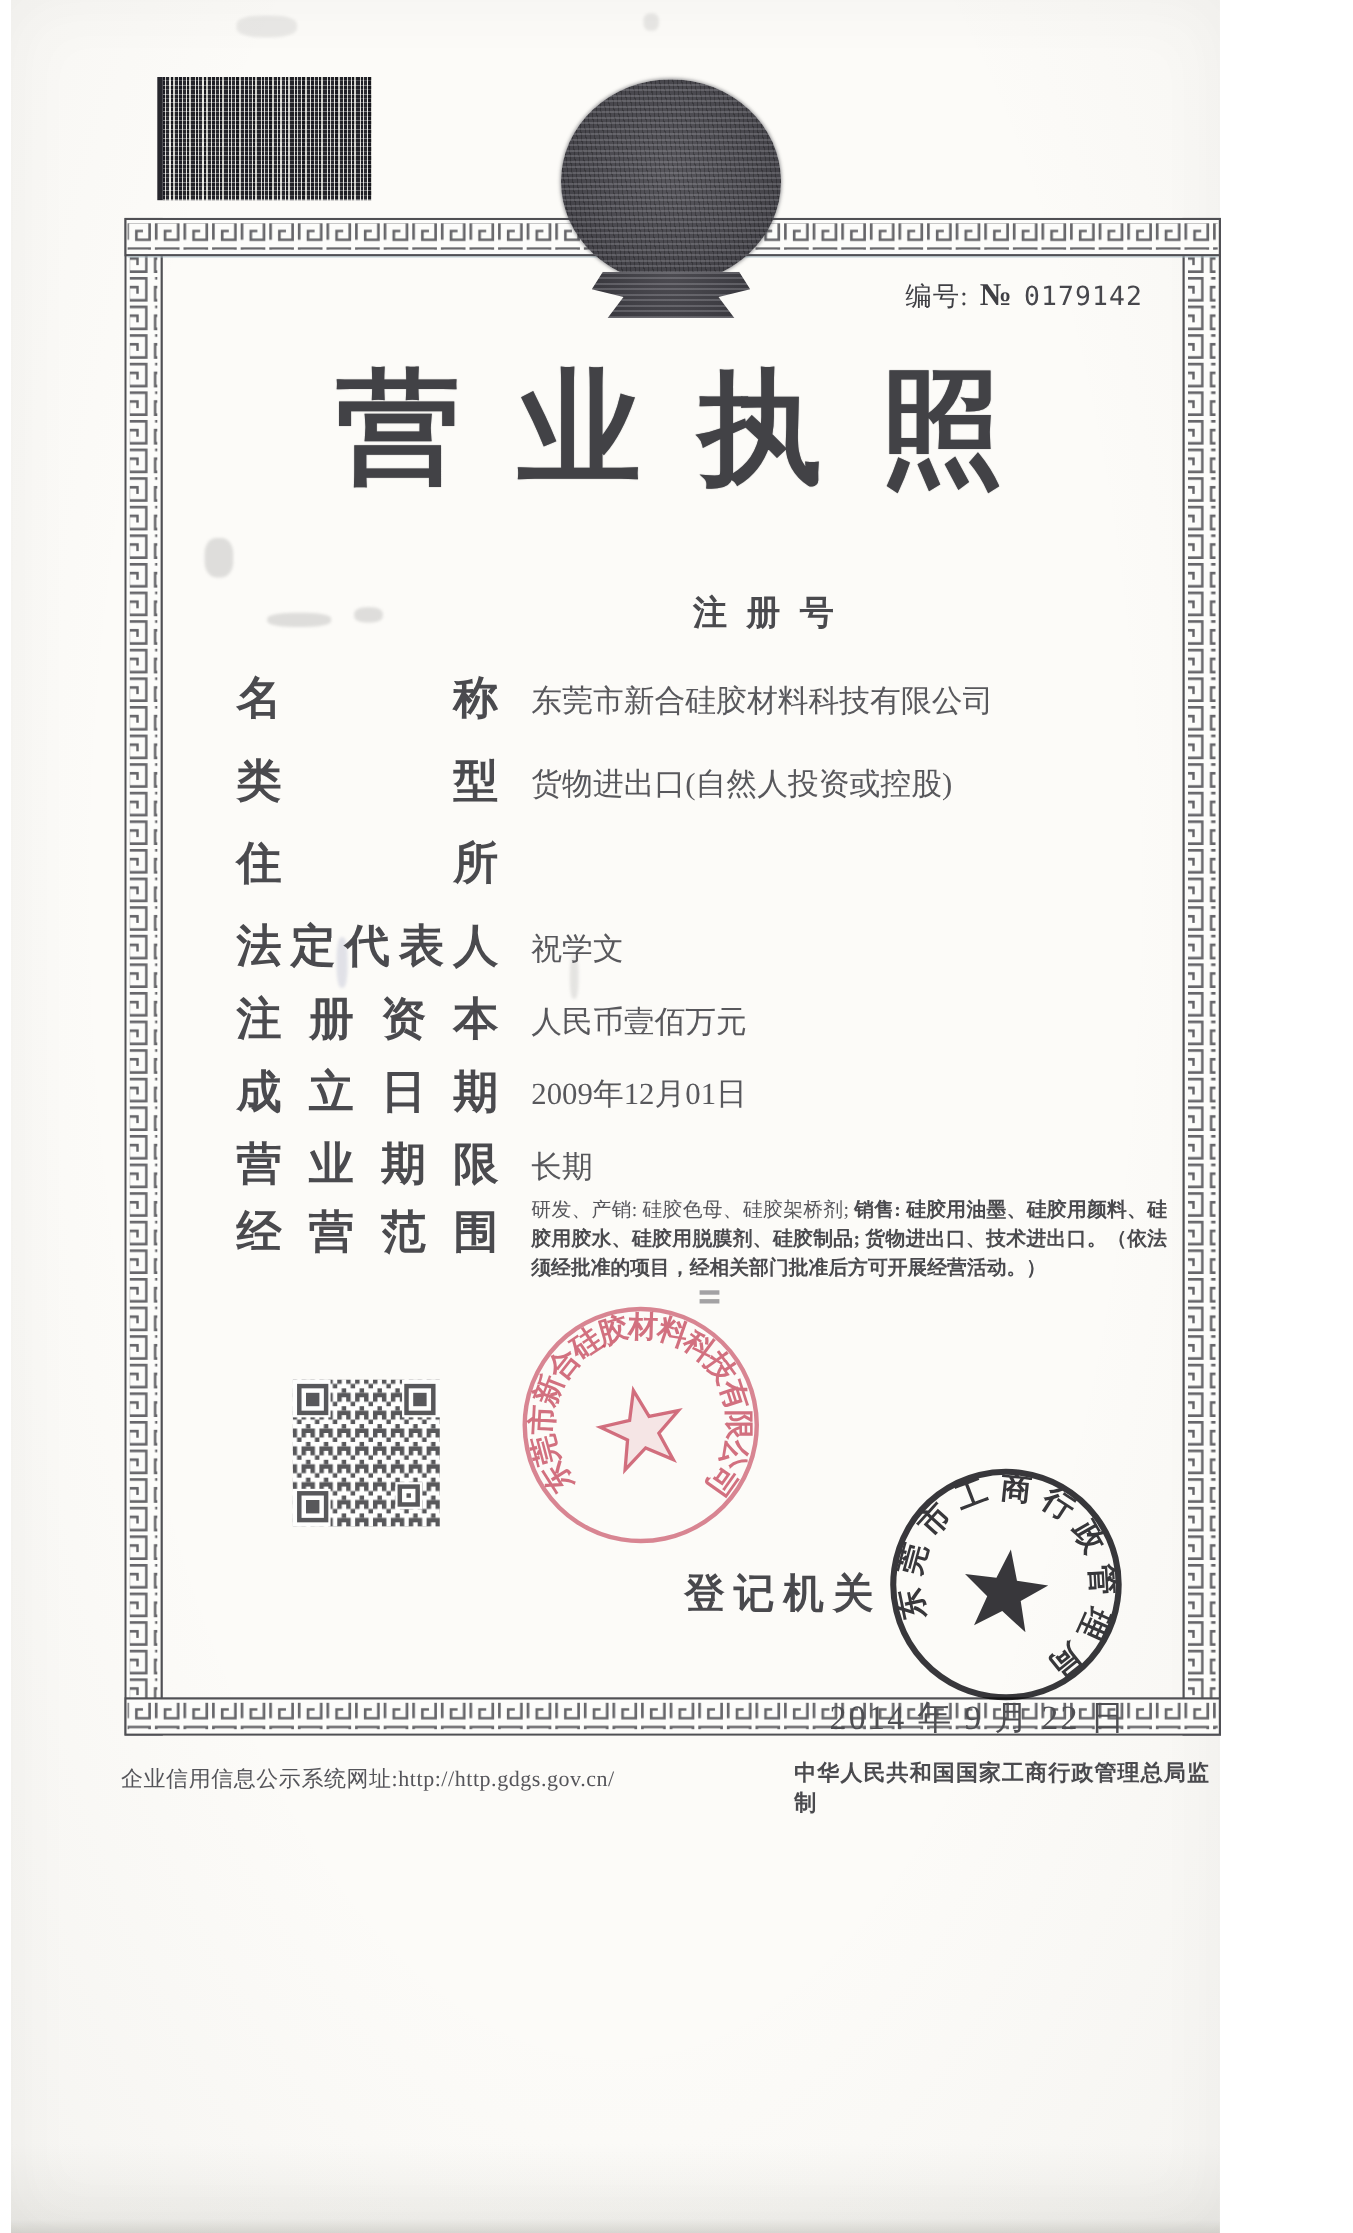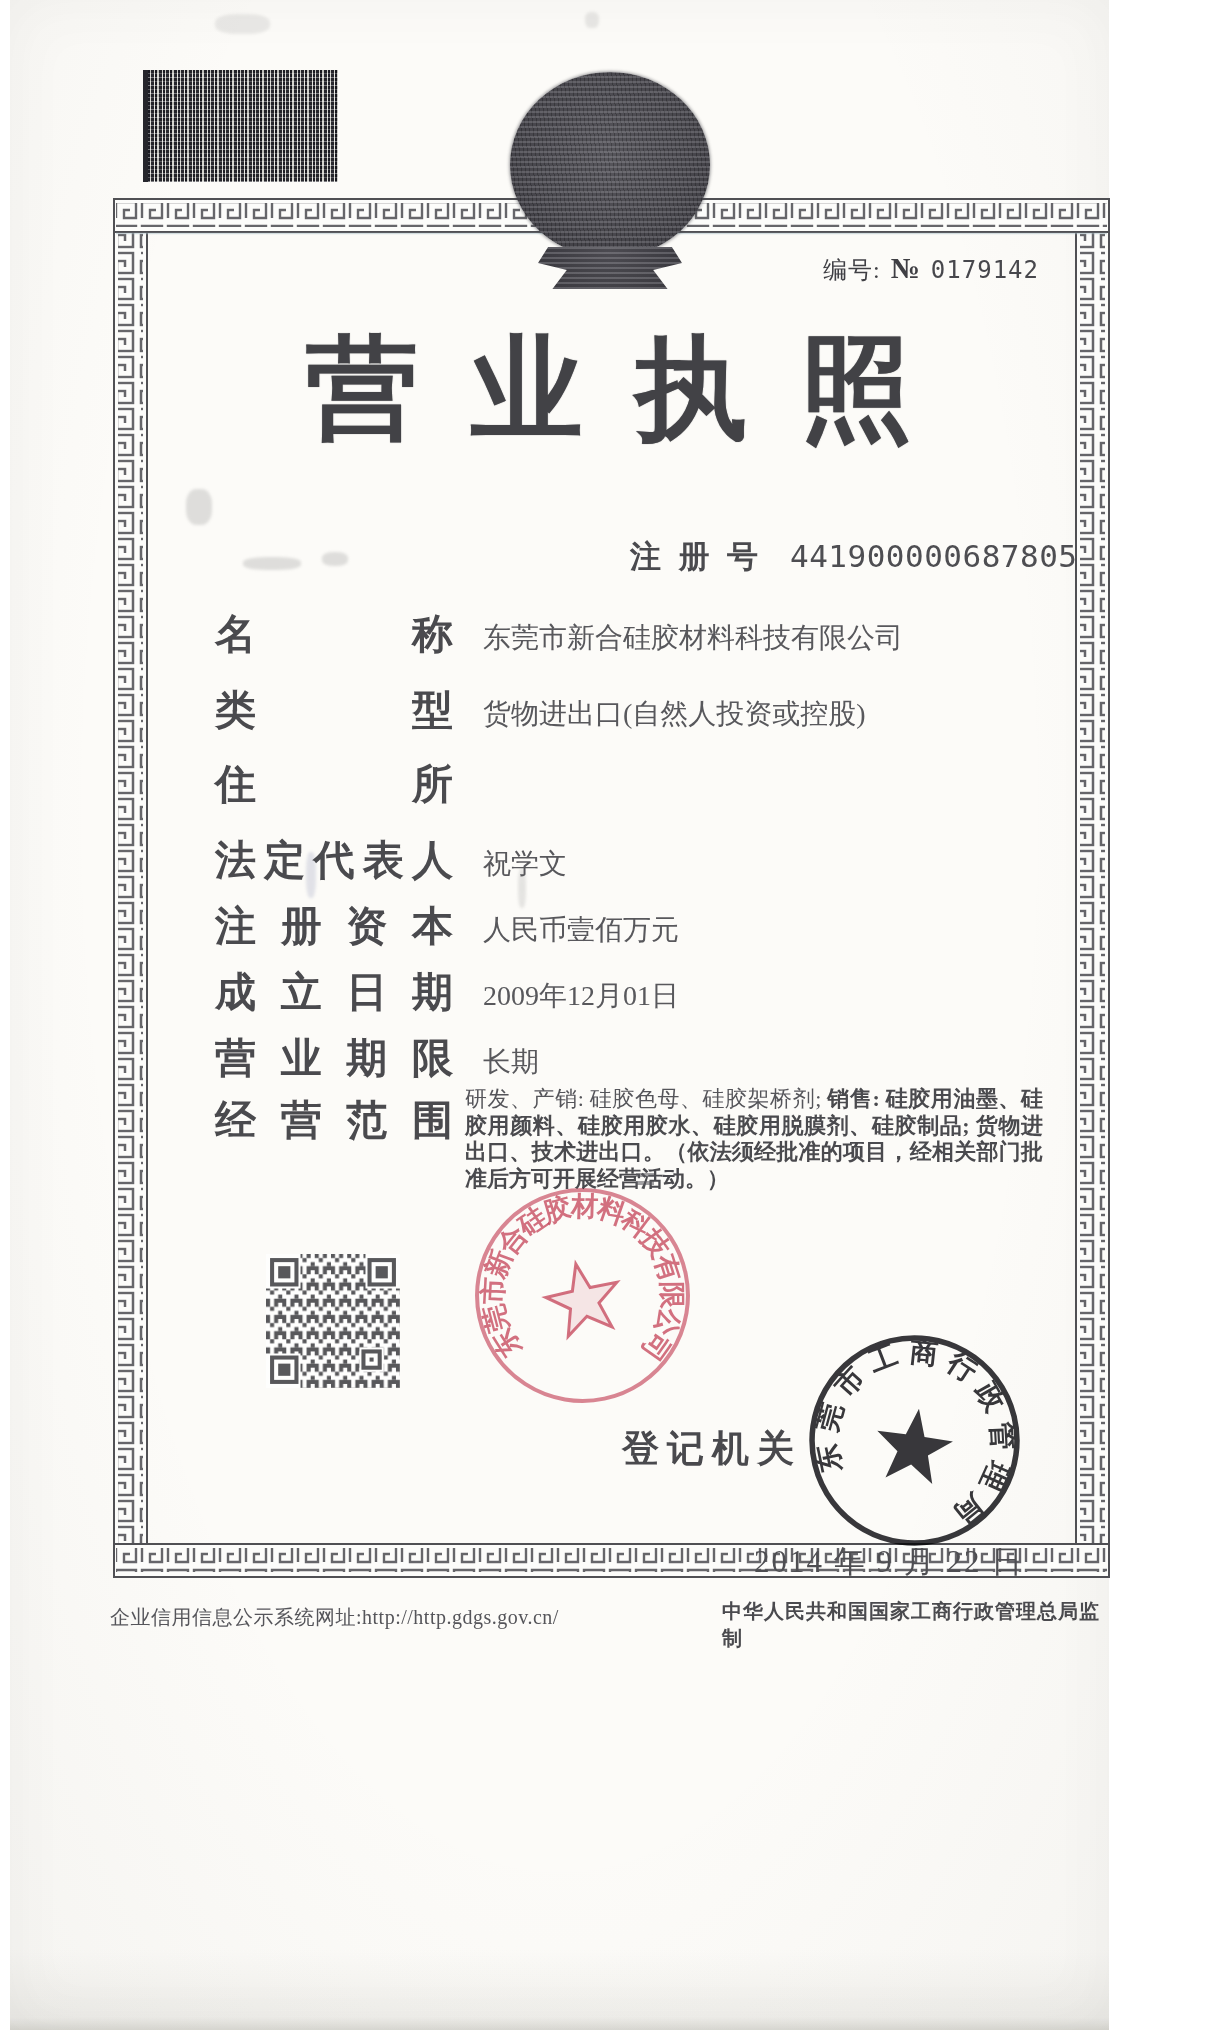--- a/index.html
+++ b/index.html
@@ -57,22 +57,22 @@
     text-shadow:0 0 1px rgba(80,80,84,.7);
   }
   .regno-line{position:absolute;left:620px;top:536px;z-index:4;display:flex;align-items:baseline;}
   .regno-label{display:flex;justify-content:space-between;width:128px;font-size:31px;font-weight:bold;color:#4a4a4e;}
   .regno-value{margin-left:32px;font-family:"DejaVu Sans Mono","Liberation Mono",monospace;
     font-size:31px;letter-spacing:.5px;color:#4e4e52;}
   .field-row{position:absolute;left:205px;z-index:4;display:flex;align-items:flex-start;}
   .field-label{display:flex;justify-content:space-between;width:238px;flex:none;
     font-size:41px;line-height:1.1;font-weight:bold;color:#4a4a4e;}
   .field-value{margin-left:30px;font-size:28px;line-height:1.3;color:#58585c;padding-top:8px;white-space:nowrap;}
-  .scope-text{position:absolute;left:455px;top:1086px;width:578px;z-index:4;
-    font-size:22px;line-height:26.5px;color:#55555a;text-align:justify;}
+  .scope-text{position:absolute;left:473px;top:1086px;width:578px;z-index:4;
+    font-size:18px;line-height:26.5px;color:#55555a;text-align:justify;}
   .scope-text .b{font-weight:bold;color:#4a4a4e;}
   .registrar-line{position:absolute;left:612px;top:1424px;z-index:4;display:flex;justify-content:space-between;width:172px;
     font-size:37px;font-weight:bold;color:#49494d;}
   .date-line{position:absolute;left:744px;top:1541px;z-index:4;font-size:31px;color:#4e4e52;letter-spacing:2px;white-space:nowrap;}
   .footer-left{position:absolute;left:100px;top:1604px;z-index:4;font-size:20px;color:#55555a;letter-spacing:.5px;}
   .footer-right{position:absolute;left:712px;top:1598px;z-index:4;font-size:20px;font-weight:bold;color:#4a4a4e;letter-spacing:1px;}
   
   .seal-red{position:absolute;left:455px;top:1178px;z-index:6;color:rgba(201,74,96,.78);mix-blend-mode:multiply;filter:blur(.4px);}
   .seal-black{position:absolute;left:792px;top:1328px;z-index:6;color:#28282c;mix-blend-mode:multiply;filter:blur(.3px);}
   
@@ -126,21 +126,20 @@
       <span>执</span>
       <span>照</span>
     </div>
 
   <div class="regno-line">
     <span class="regno-label">
         <span>注</span>
         <span>册</span>
         <span>号</span>
       </span>
-    <span class="regno-value">441900000687805</span>
   </div>
 
   <div class="field-row" style="top:612px">
     <div class="field-label">
         <span>名</span>
         <span>称</span>
       </div>
     <div class="field-value">东莞市新合硅胶材料科技有限公司</div>
   </div>
   <div class="field-row" style="top:688px">

